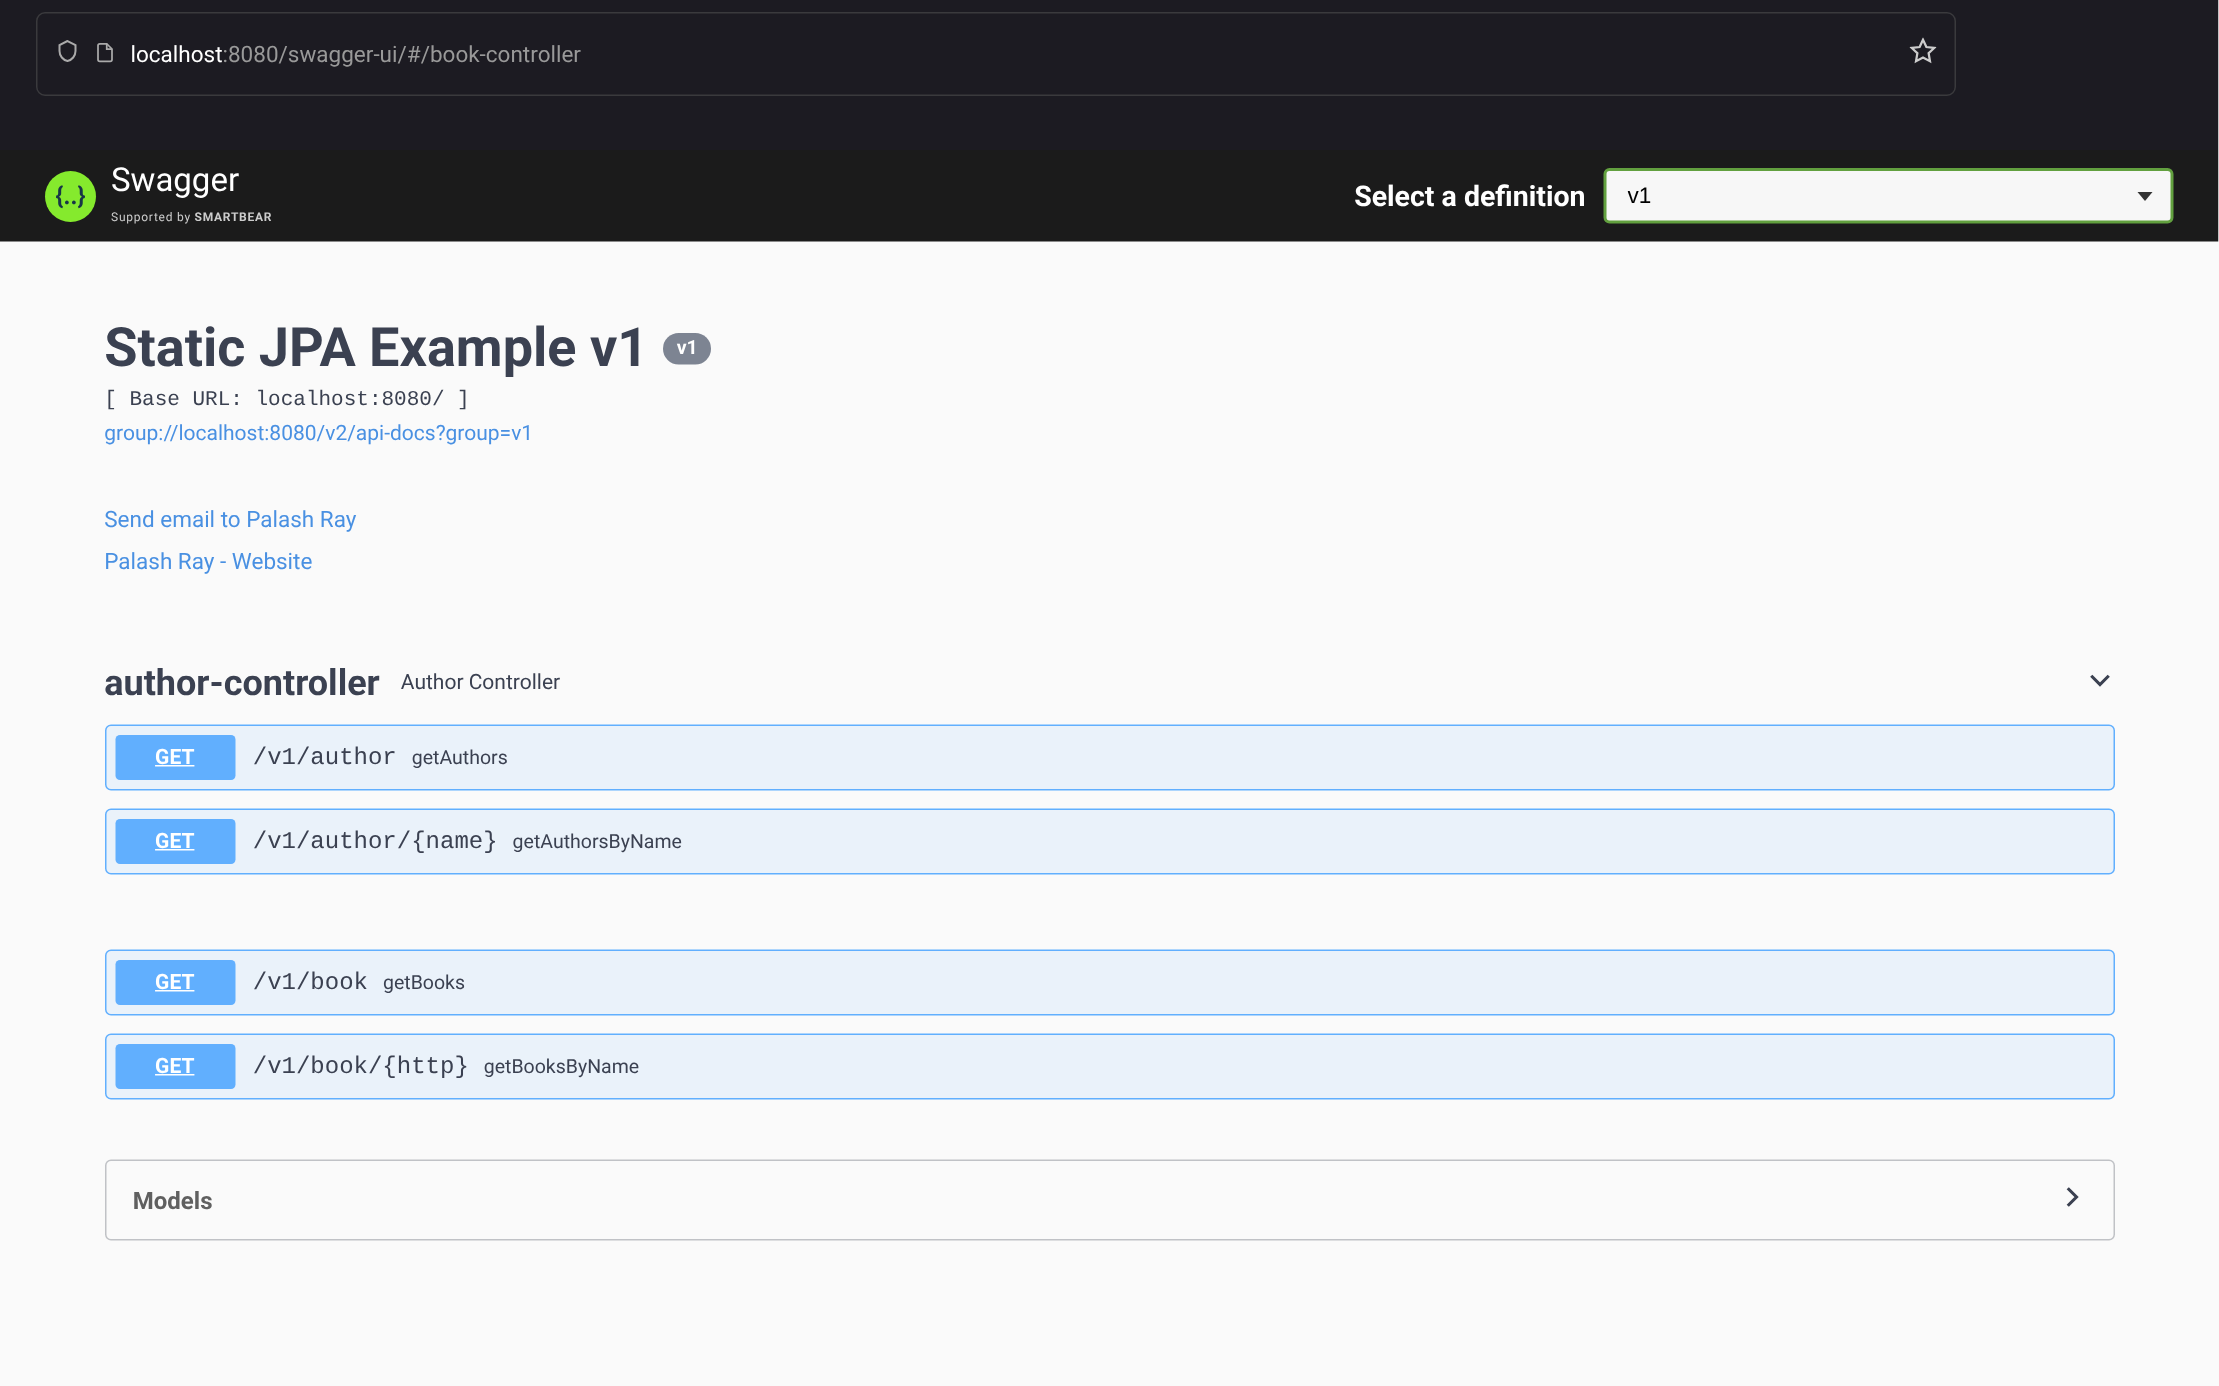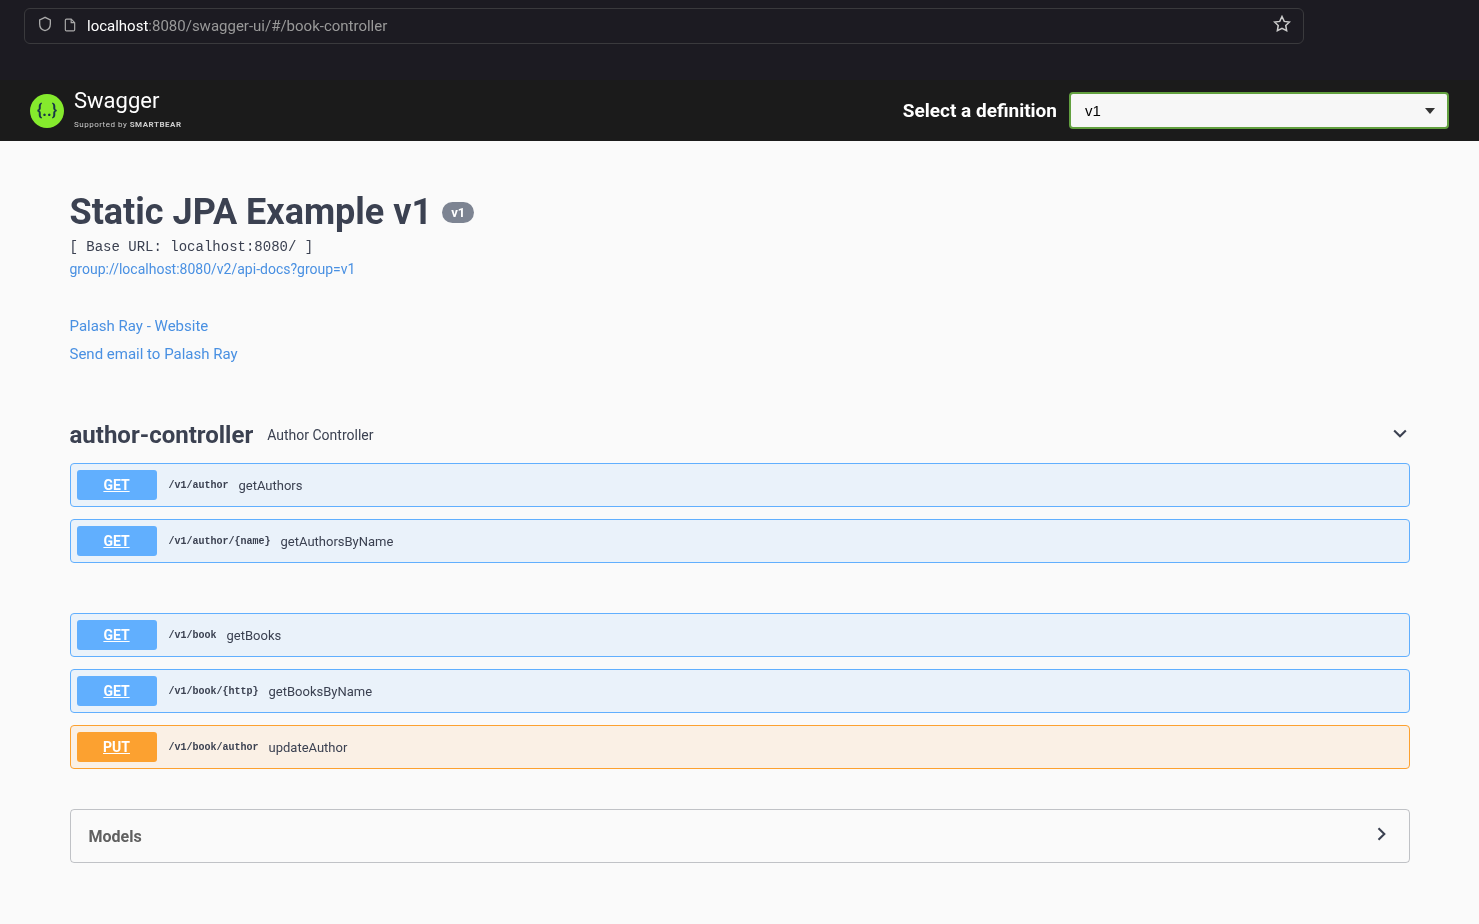--- a/index.html
+++ b/index.html
@@ -1,20 +1,20 @@
 <!DOCTYPE html>
 <html><head>
   <meta charset="utf-8">
   <style>
     * { margin: 0; padding: 0; box-sizing: border-box; }
     body { font-family: -apple-system, BlinkMacSystemFont, "Segoe UI", Roboto, sans-serif; background: #fafafa; }
     
     
     .browser-bar { background: #1c1b22; padding: 8px 20px; display: flex; align-items: center; gap: 10px; }
-    .url-bar { flex: 1; max-width: 1280px; background: #1c1b22; border: 1px solid #3a3a3d; border-radius: 6px; padding: 6px 12px; display: flex; align-items: center; gap: 10px; margin-left: 4px; }
+    .url-bar { flex: 1; max-width: 1280px; background: #1c1b22; border: 1px solid #3a3a3d; border-radius: 6px; padding: 16px 12px; display: flex; align-items: center; gap: 10px; margin-left: 4px; }
     .url-bar .icon-shield { color: #aaa; }
     .url-bar .icon-doc { color: #aaa; }
     .url-text { color: #ccc; font-size: 15px; flex: 1; }
     .url-text .host { color: #fff; }
     .url-text .path { color: #999; }
     .star-btn { color: #ccc; cursor: pointer; }
     .browser-spacer { background: #1c1b22; height: 28px; }
     
     
     .swagger-header { background: #1b1b1b; padding: 10px 30px; display: flex; align-items: center; justify-content: space-between; }
@@ -46,21 +46,21 @@
     .tag-desc { font-size: 14px; color: #3b4151; }
     .tag-chevron { margin-left: auto; }
     
     
     .op { border-radius: 4px; margin-bottom: 12px; display: flex; align-items: center; padding: 6px; cursor: pointer; }
     .op-get { background: rgba(97,175,254,0.1); border: 1px solid #61affe; }
     .op-put { background: rgba(252,161,48,0.1); border: 1px solid #fca130; }
     .method { font-size: 14px; font-weight: 700; color: #fff; padding: 7px 0; width: 80px; text-align: center; border-radius: 3px; text-decoration: underline; }
     .method-get { background: #61affe; }
     .method-put { background: #fca130; }
-    .op-path { font-family: "Courier New", monospace; font-weight: 700; color: #3b4151; font-size: 10px; margin-left: 12px; }
+    .op-path { font-family: "Courier New", monospace; font-weight: 400; color: #3b4151; font-size: 16px; margin-left: 12px; }
     .op-summary { font-size: 13px; color: #3b4151; margin-left: 10px; }
     
     
     .models-section { margin-top: 40px; border: 1px solid rgba(59,65,81,0.3); border-radius: 4px; padding: 14px 18px; display: flex; align-items: center; cursor: pointer; gap: 30px; }
     .models-title { font-size: 16px; font-weight: 700; color: #606060; }
     .models-chevron { margin-left: auto; }
     
     svg.chev { width: 20px; height: 20px; }
   </style>
 </head>
@@ -111,22 +111,22 @@
 
 <div class="main">
   <h1 class="api-title">
     <span>Static JPA Example v1</span>
     <span class="api-version">v1</span>
   </h1>
   <div class="base-url">[ Base URL: localhost:8080/ ]</div>
   <a class="api-link" href="#">group://localhost:8080/v2/api-docs?group=v1</a>
 
   <div class="contact">
+    <a href="#">Send email to Palash Ray</a>
     <a href="#">Palash Ray - Website</a>
-    <a href="#">Send email to Palash Ray</a>
   </div>
 
   <div id="tags-container">
       <div class="tag-section">
         <div class="tag-header">
     <span class="tag-name">author-controller</span>
     <span class="tag-desc">Author Controller</span>
     <span class="tag-chevron">
       <svg class="chev" viewBox="0 0 24 24" fill="none" stroke="#3b4151" stroke-width="2.5">
               <polyline points="5 9 12 16 19 9"></polyline>
@@ -148,25 +148,20 @@
         <div class="op op-get">
       <span class="method method-get">GET</span>
       <span class="op-path">/v1/book</span>
       <span class="op-summary">getBooks</span>
         </div>
         <div class="op op-get">
       <span class="method method-get">GET</span>
       <span class="op-path">/v1/book/{http}</span>
       <span class="op-summary">getBooksByName</span>
         </div>
-        <div class="op op-put">
-      <span class="method method-put">PUT</span>
-      <span class="op-path">/v1/book/author</span>
-      <span class="op-summary">updateAuthor</span>
-        </div>
       </div>
     </div>
 
   <div class="models-section">
     <span class="models-title">Models</span>
     <span class="models-chevron">
       <svg class="chev" viewBox="0 0 24 24" fill="none" stroke="#3b4151" stroke-width="2.5">
           <polyline points="9 5 16 12 9 19"></polyline>
         </svg>
     </span>

